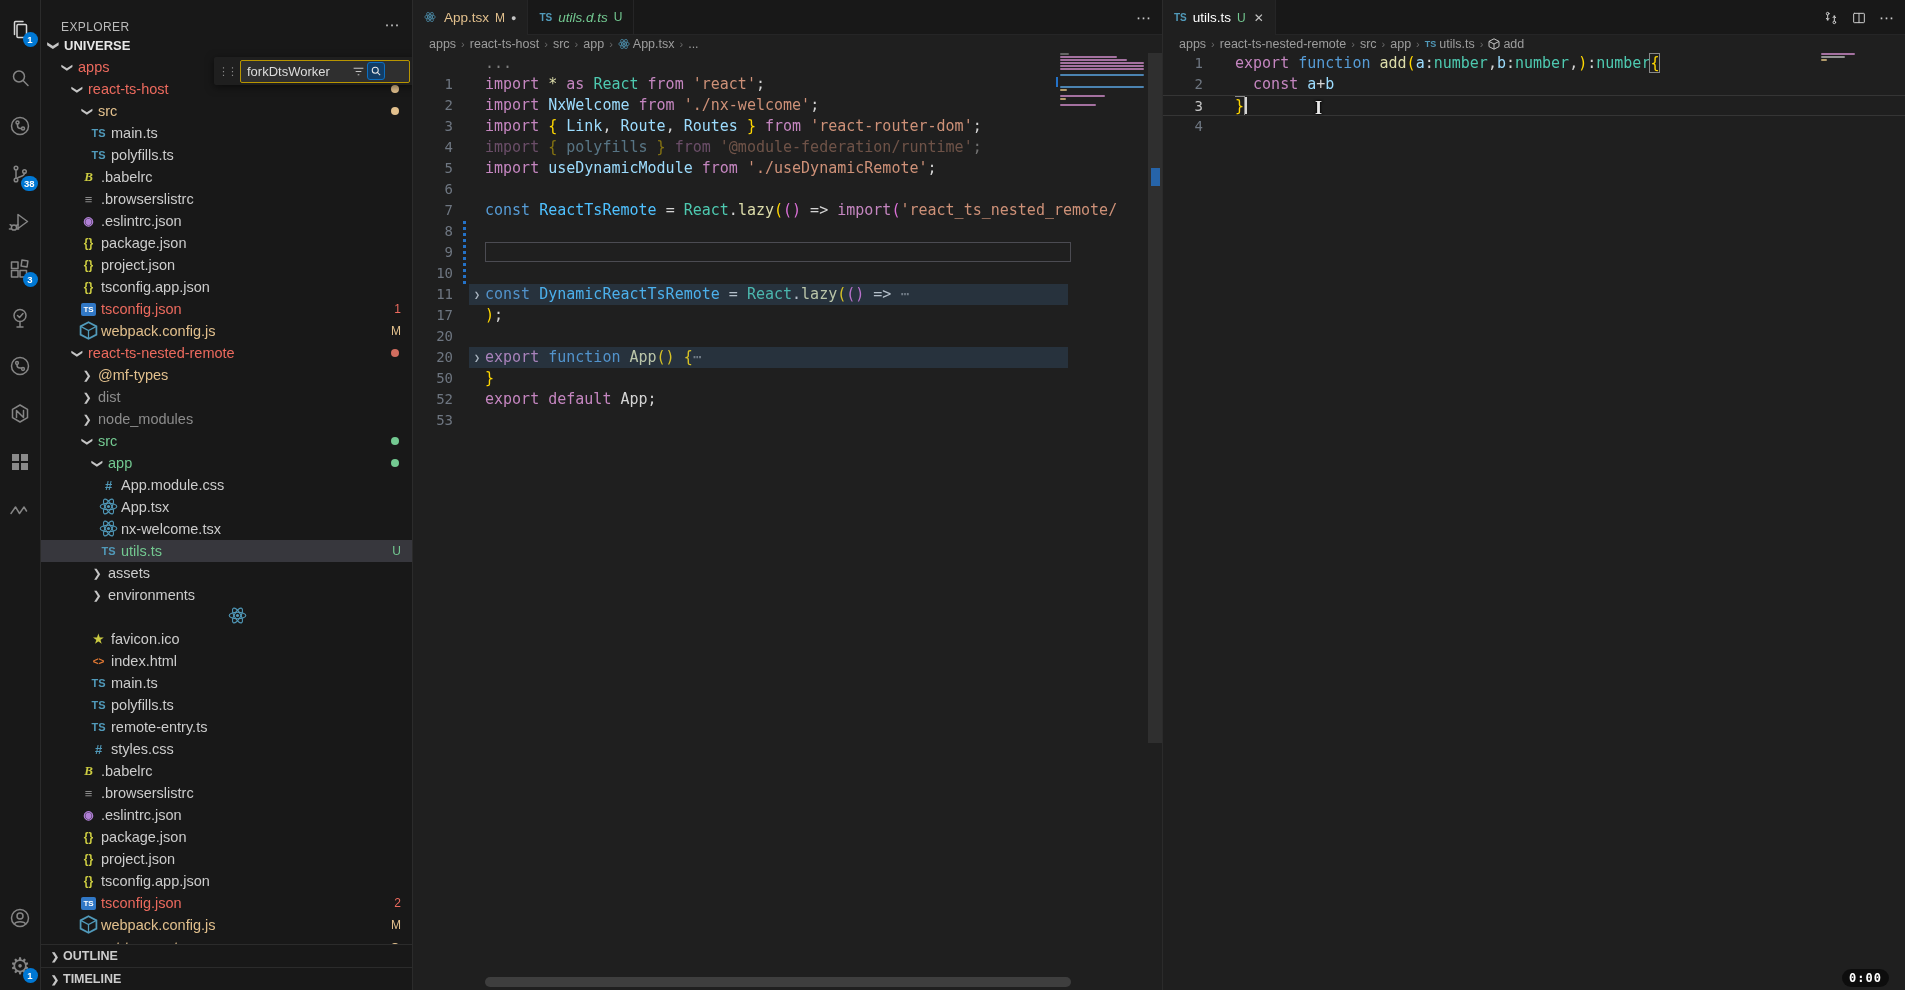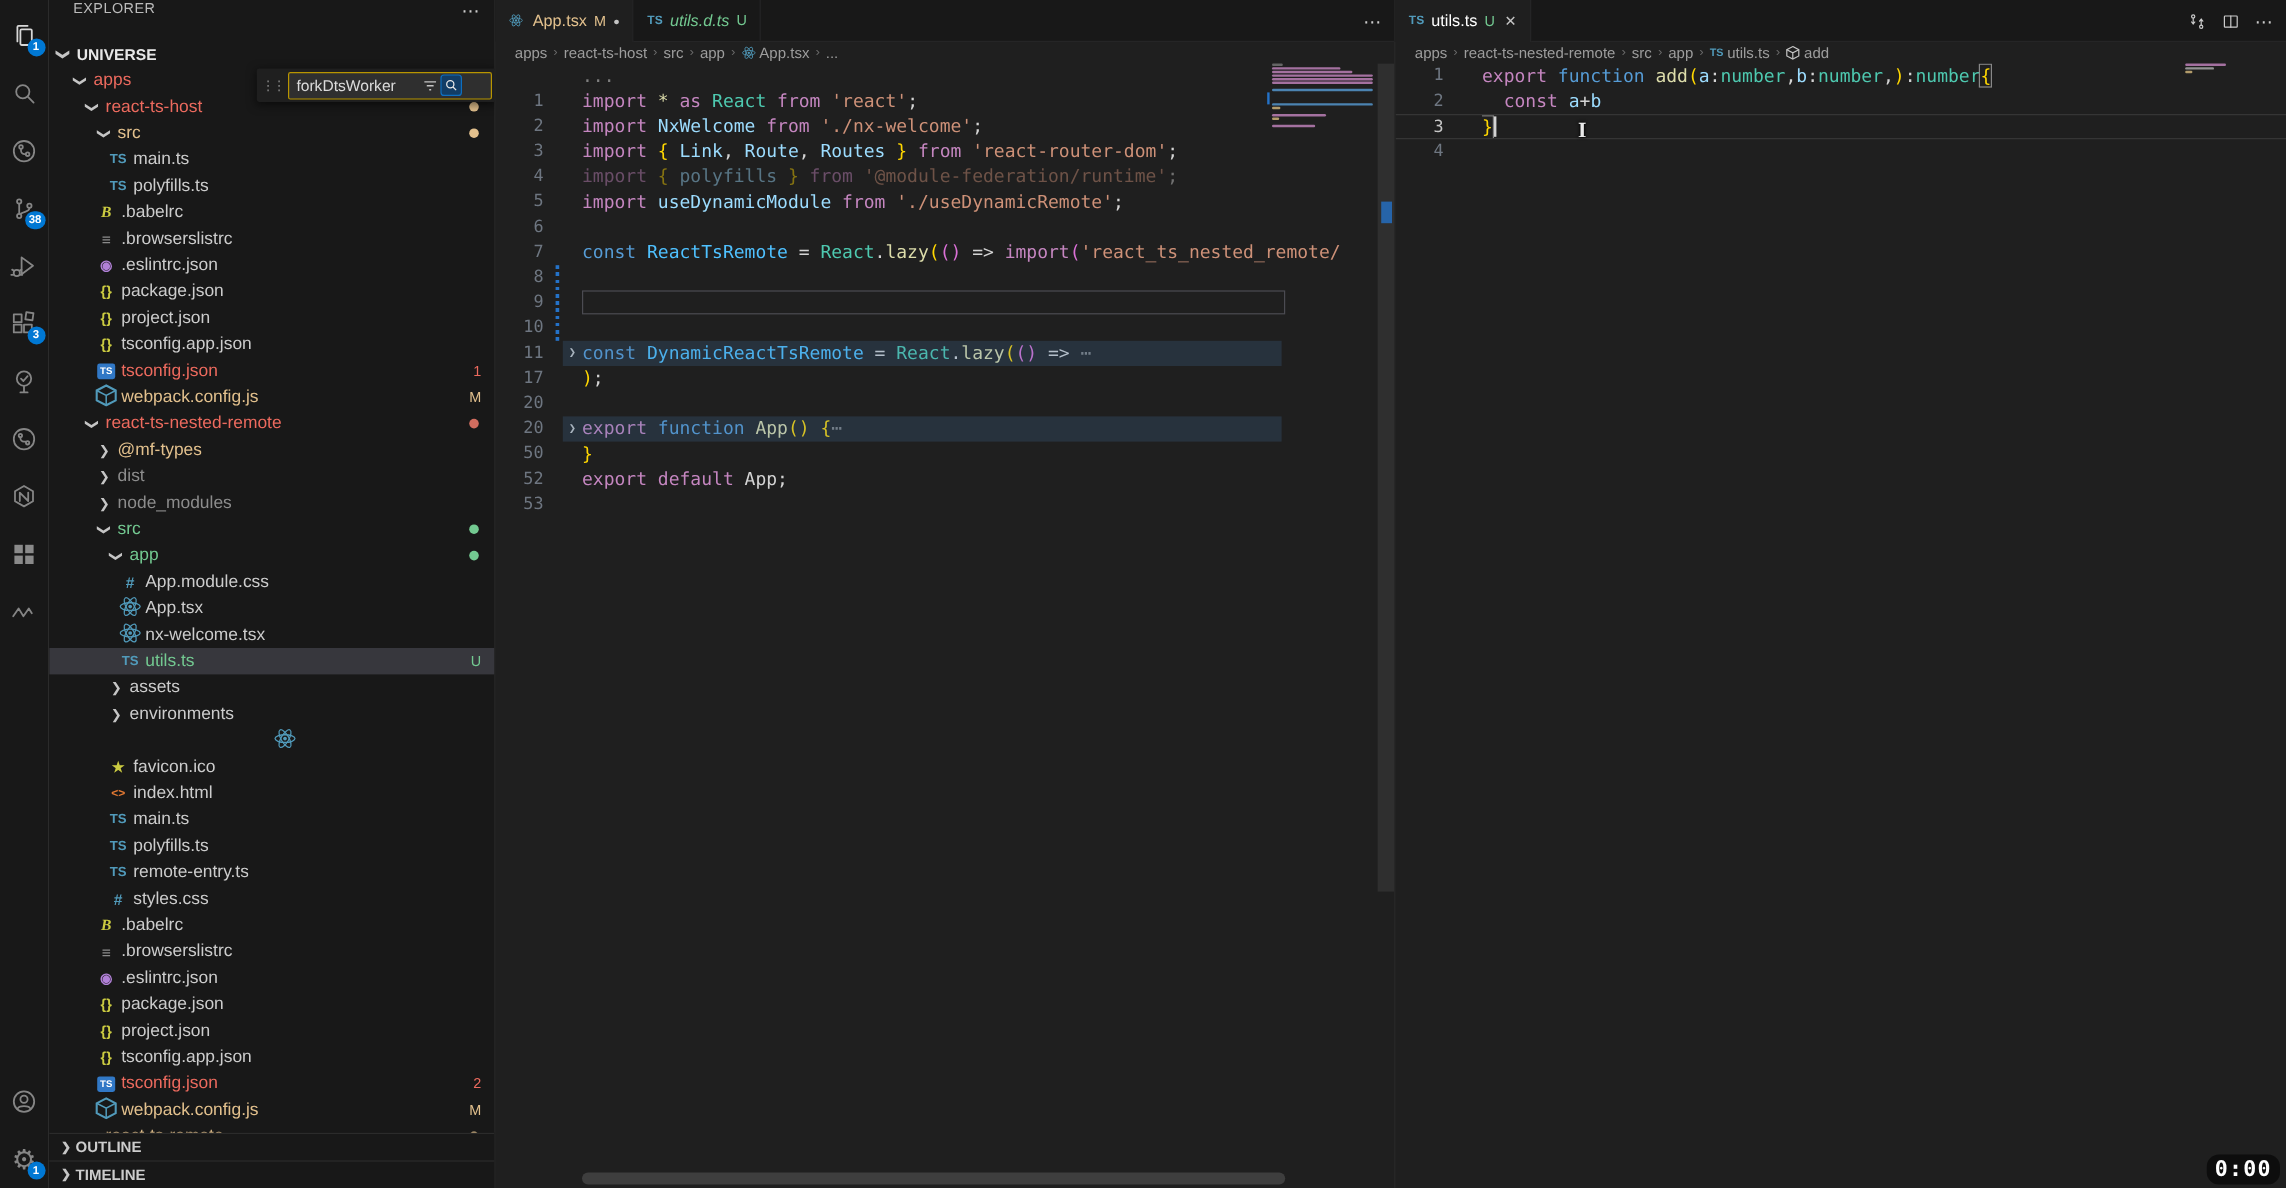--- a/index.html
+++ b/index.html
@@ -12,21 +12,21 @@
     display:flex;flex-direction:column;align-items:center;padding-top:6px;flex:none;position:relative}
   .ab-item{position:relative;width:41px;height:48px;display:flex;align-items:center;justify-content:center;cursor:pointer}
   .ab-item svg{width:24px;height:24px}
   .ab-badge{position:absolute;right:3px;bottom:7px;min-width:15px;height:15px;padding:0 3px;border-radius:8px;
     background:#0078d4;color:#fff;font-size:9.5px;font-weight:bold;display:flex;align-items:center;justify-content:center}
   .ab-spacer{flex:1}
   .gear-glyph{font-size:23px;color:#858585;line-height:1}
 
   
   #sidebar{width:372px;height:100%;background:#181818;border-right:1px solid #2b2b2b;position:relative;flex:none;overflow:hidden}
-  #sb-header{height:34px;display:flex;align-items:flex-start;padding:0 12px 0 20px;font-size:12px;color:#bbbbbb;letter-spacing:.4px}
+  #sb-header{height:34px;display:flex;align-items:flex-end;padding:0 12px 0 20px;font-size:12px;color:#bbbbbb;letter-spacing:.4px}
   #sb-header .dots{margin-left:auto;color:#cccccc;font-size:15px;cursor:pointer}
   .trow{height:22px;display:flex;align-items:center;font-size:14.5px;color:#cccccc;position:relative;cursor:pointer;padding-right:26px;white-space:nowrap}
   .trow.sel{background:#37373d}
   .twist{width:16px;flex:none;text-align:center;color:#c5c5c5;font-size:11px}
   .twist.open{transform:rotate(90deg)}
   .ficon{width:19px;flex:none;text-align:center;font-size:11px;font-weight:bold}
   .flabel{margin-left:3px;overflow:hidden;text-overflow:ellipsis}
   .rbadge{position:absolute;right:11px;font-size:12px}
   .rdot{position:absolute;right:13px;width:8px;height:8px;border-radius:50%}
   .c-err{color:#ec6a5e}.c-mod{color:#e2c08d}.c-add{color:#73c991}.c-ign{color:#8c8c8c}
@@ -88,22 +88,22 @@
 
   .minimap{position:absolute;top:53px;width:88px}
   .mm-row{height:2px;margin-bottom:1px;border-radius:1px}
   .mm-mark{position:absolute;width:2px;background:#2472c8}
   .vscroll{position:absolute;right:0;top:53px;width:14px;background:rgba(121,121,121,.18);cursor:pointer}
   .vdeco{position:absolute;right:2px;width:9px;height:18px;background:#2472c8;opacity:.8}
   .hscroll{position:absolute;height:10px;border-radius:5px;background:rgba(121,121,121,.35);bottom:3px;cursor:pointer}
 
   #mousecursor{position:absolute;font-family:"Liberation Serif",serif;font-size:18px;font-weight:bold;color:#e8e8e8;
     text-shadow:0 0 2px #000,0 0 3px #000;pointer-events:none;z-index:9}
-  #timer{position:absolute;right:5px;bottom:3px;background:rgba(10,10,10,.85);color:#fff;
-    font-family:"DejaVu Sans Mono",monospace;font-size:18px;font-weight:bold;padding:2px 7px;border-radius:10px;letter-spacing:1px;z-index:9}
+  #timer{position:absolute;right:16px;bottom:3px;background:rgba(10,10,10,.85);color:#fff;
+    font-family:"DejaVu Sans Mono",monospace;font-size:12px;font-weight:bold;padding:2px 7px;border-radius:10px;letter-spacing:1px;z-index:9}
 </style>
 </head>
 <body>
 
 <div id="app">
   <nav id="activitybar">
       <div class="ab-item">
         <svg viewBox="0 0 24 24" fill="none" stroke="#d7d7d7" stroke-width="1.5" stroke-linejoin="round" stroke-linecap="round">
           <rect x="9" y="6.5" width="9.5" height="13" rx="1"></rect>
           <path d="M6.5 16.5v-12a1 1 0 0 1 1-1h7.5"></path>

